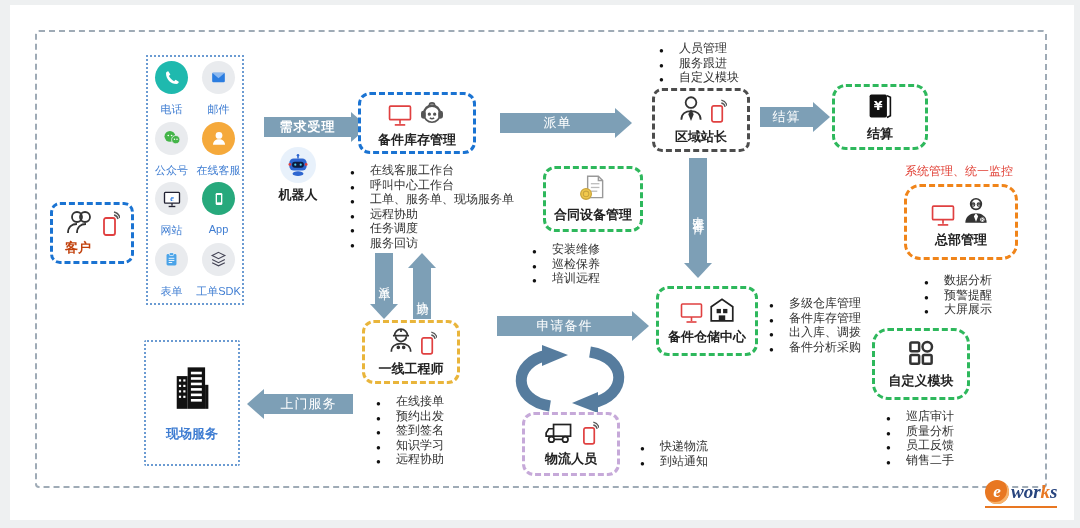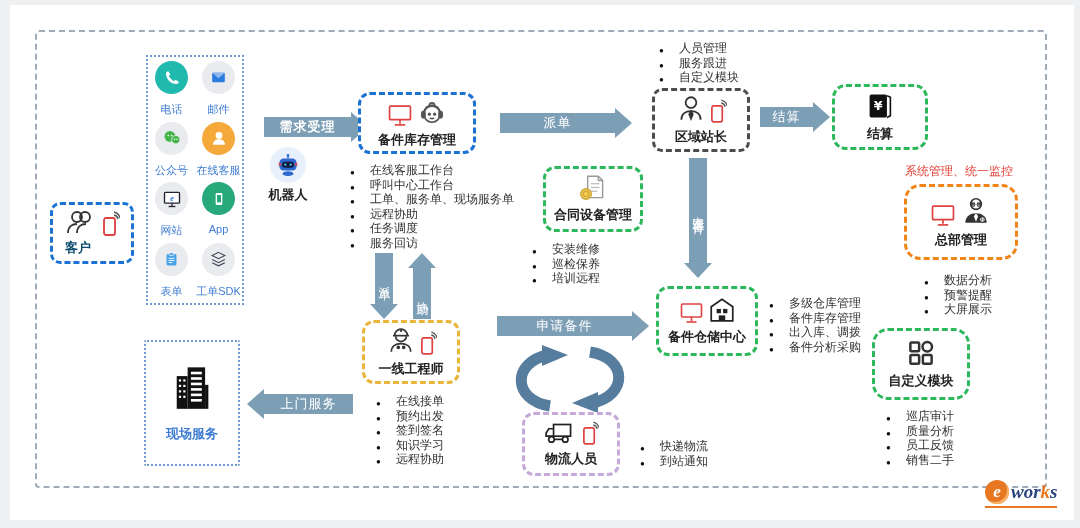--- a/index.html
+++ b/index.html
@@ -35,32 +35,32 @@
   .ar.left .hd { border-left:none; border-right:17px solid #7d9fb6; }
 
   
   .arv { position:absolute; display:flex; flex-direction:column; align-items:center; }
   .arv .sh { flex:1; width:18px; background:#7d9fb6; display:flex; align-items:center; justify-content:center; }
   .arv .sh span { writing-mode:vertical-rl; color:#fff; font-size:12px; letter-spacing:2px; white-space:nowrap; }
   .arv .hd { width:0; height:0; border-left:14px solid transparent; border-right:14px solid transparent; border-top:15px solid #7d9fb6; }
   .arv.up .hd { border-top:none; border-bottom:15px solid #7d9fb6; }
 
   
-  .cust-label { font-size:13px; font-weight:bold; color:#0c4a6e; align-self:flex-start; margin-left:12px; margin-top:-2px; }
+  .cust-label { font-size:13px; font-weight:bold; color:#c2410c; align-self:flex-start; margin-left:12px; margin-top:-2px; }
   .field-label { font-size:13px; font-weight:bold; color:#3f7dd2; }
 
   
   .channels { position:absolute; left:146px; top:55px; width:98px; height:250px; border:2px dotted #6b9bd2; background:#fff;
               display:grid; grid-template-columns:1fr 1fr; align-content:space-evenly; justify-items:center; }
   .chan { display:flex; flex-direction:column; align-items:center; gap:8px; }
   .chan .circ { width:33px; height:33px; border-radius:50%; display:flex; align-items:center; justify-content:center; }
   .chan .lbl { font-size:11px; color:#3f7dd2; white-space:nowrap; }
   .c-teal { background:#1fb9ae; } .c-gray { background:#e9ebee; } .c-orange { background:#f5a93b; } .c-green { background:#27a97c; }
 
-  .robot-wrap { position:absolute; left:262px; top:147px; width:52px; display:flex; flex-direction:column; align-items:center; gap:3px; }
+  .robot-wrap { position:absolute; left:272px; top:147px; width:52px; display:flex; flex-direction:column; align-items:center; gap:3px; }
   .robot-circ { width:36px; height:36px; border-radius:50%; background:#e8f1fb; display:flex; align-items:center; justify-content:center; }
   .robot-lbl { font-size:13px; color:#222; font-weight:bold; }
 
   .hq-note { position:absolute; left:905px; top:163px; font-size:12px; color:#e03c31; white-space:nowrap; }
 
   .logo { position:absolute; left:985px; top:480px; display:flex; align-items:center; border-bottom:2px solid #e87722; padding-bottom:2px; }
   .logo-e { width:24px; height:24px; border-radius:50%; background:#e87722; color:#fff; font-weight:bold; font-style:italic;
             font-family:"Liberation Serif", serif; font-size:17px; text-align:center; line-height:23px; box-shadow:inset -2px -2px 0 #f6b26b; }
   .logo-txt { font-family:"Liberation Serif", serif; font-style:italic; font-weight:bold; font-size:19px; color:#27447e; margin-left:2px; }
   .logo-txt .k { color:#e87722; }

